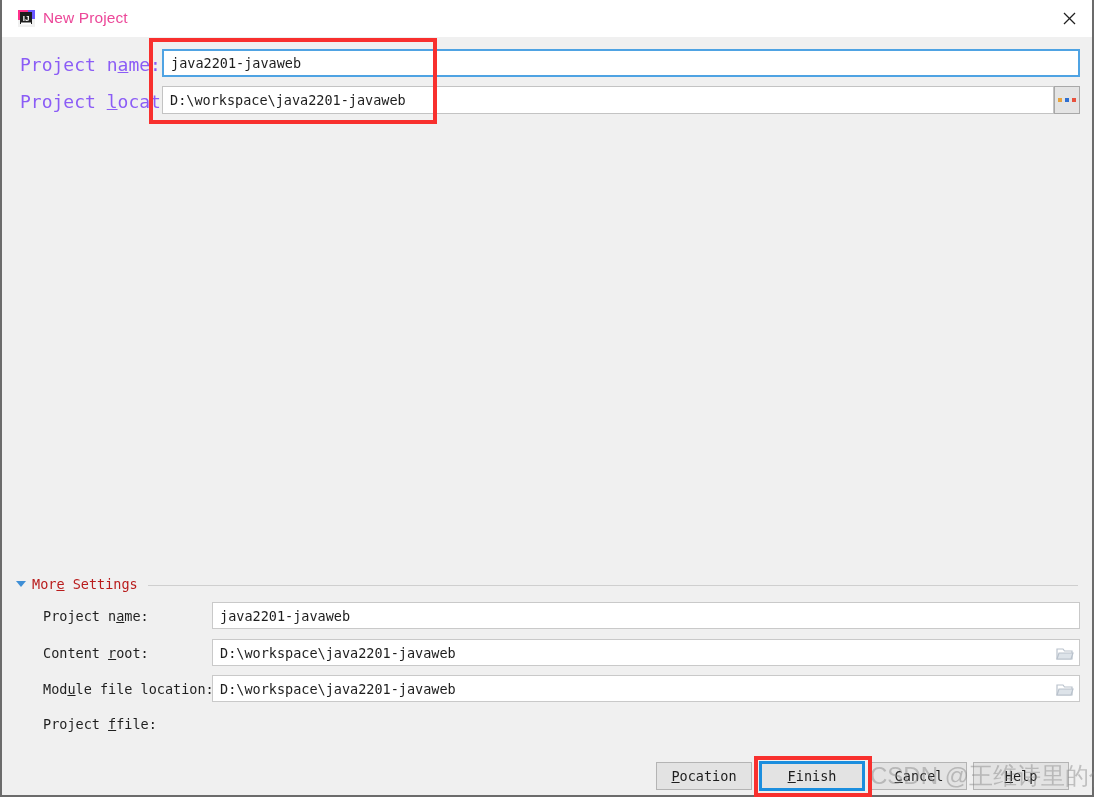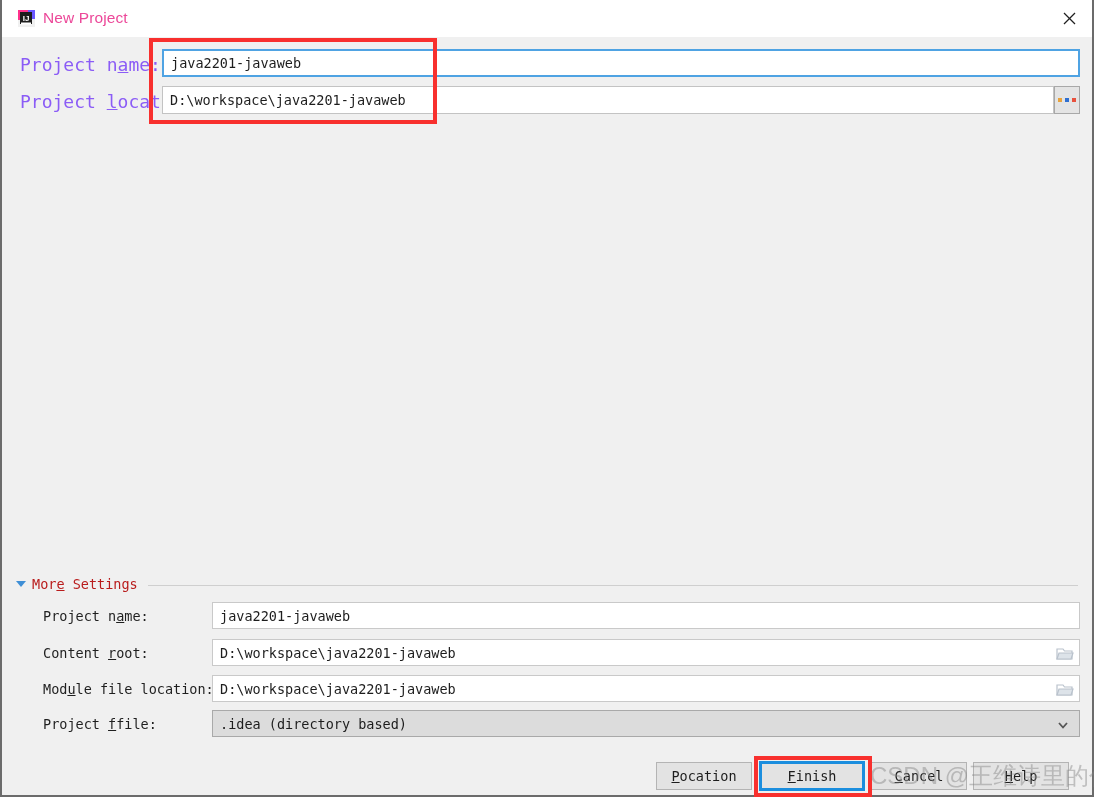--- a/index.html
+++ b/index.html
@@ -332,28 +332,20 @@
     <span>D:\workspace\java2201-javaweb</span>
     <span class="folder-btn">
       <svg width="18" height="15" viewBox="0 0 18 15">
         <path d="M1 3 H7 L8.5 5 H16 V13 H1 Z" fill="#ffffff" stroke="#b9c2cc" stroke-width="1.2"></path>
         <path d="M3 7 H17 L15 13 H1 Z" fill="#dde3e9" stroke="#b9c2cc" stroke-width="1.2"></path>
       </svg>
     </span>
   </div>
 
   <div class="ms-label" id="project-format-label"><span>Project </span><span class="mn">f</span><span>file:</span></div>
-  <div id="project-format-select">
-    <span>.idea (directory based)</span>
-    <span id="project-format-chevron">
-      <svg width="12" height="12" viewBox="0 0 12 12">
-        <polyline points="2,4 6,8.5 10,4" fill="none" stroke="#555555" stroke-width="1.8"></polyline>
-      </svg>
-    </span>
-  </div>
 
   <div class="dlg-button" id="previous-button">
       <span></span>
       <span class="mn">P</span>
       <span>ocation</span>
     </div>
 
   <div class="dlg-button" id="finish-button">
       <span></span>
       <span class="mn">F</span>

